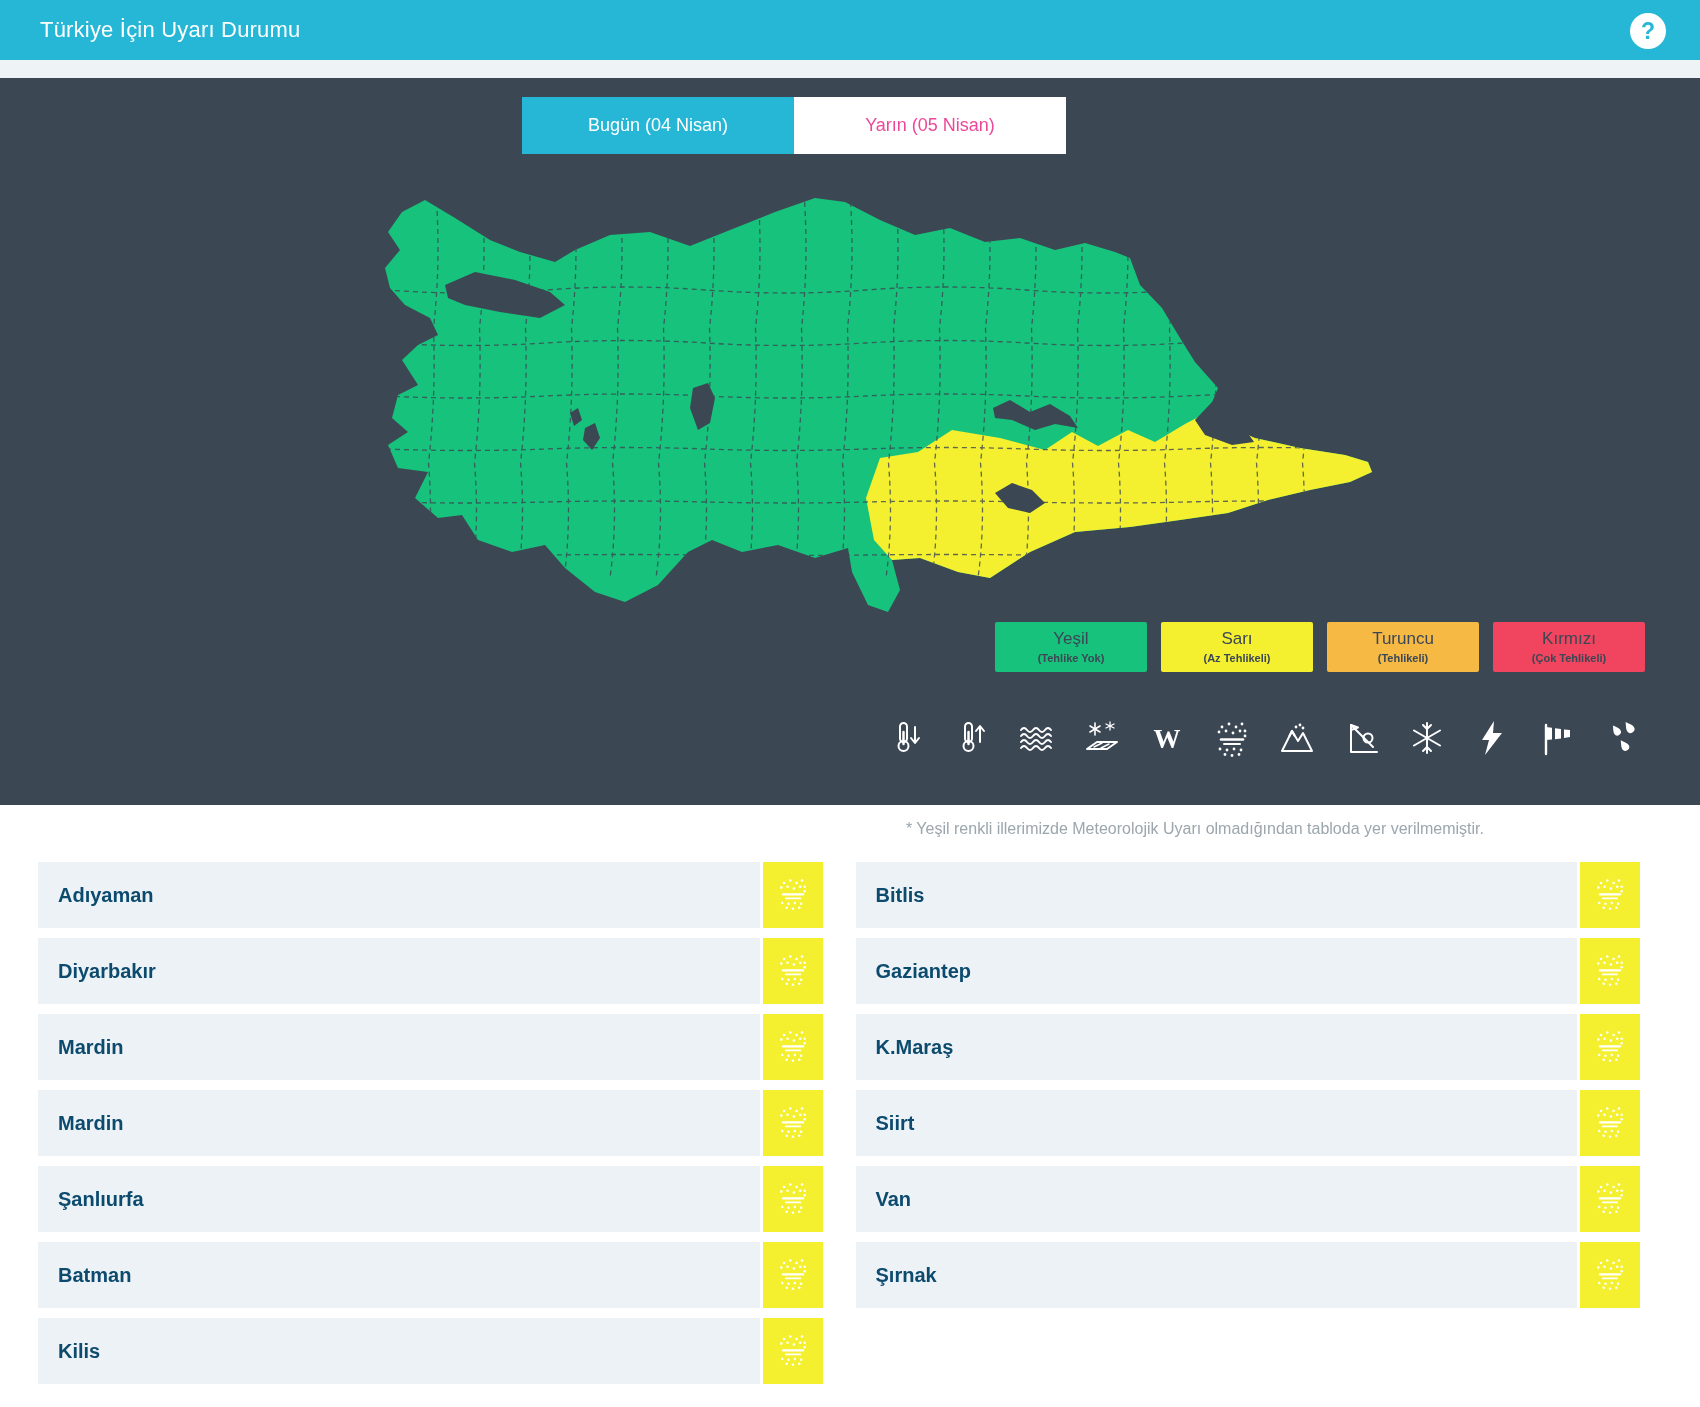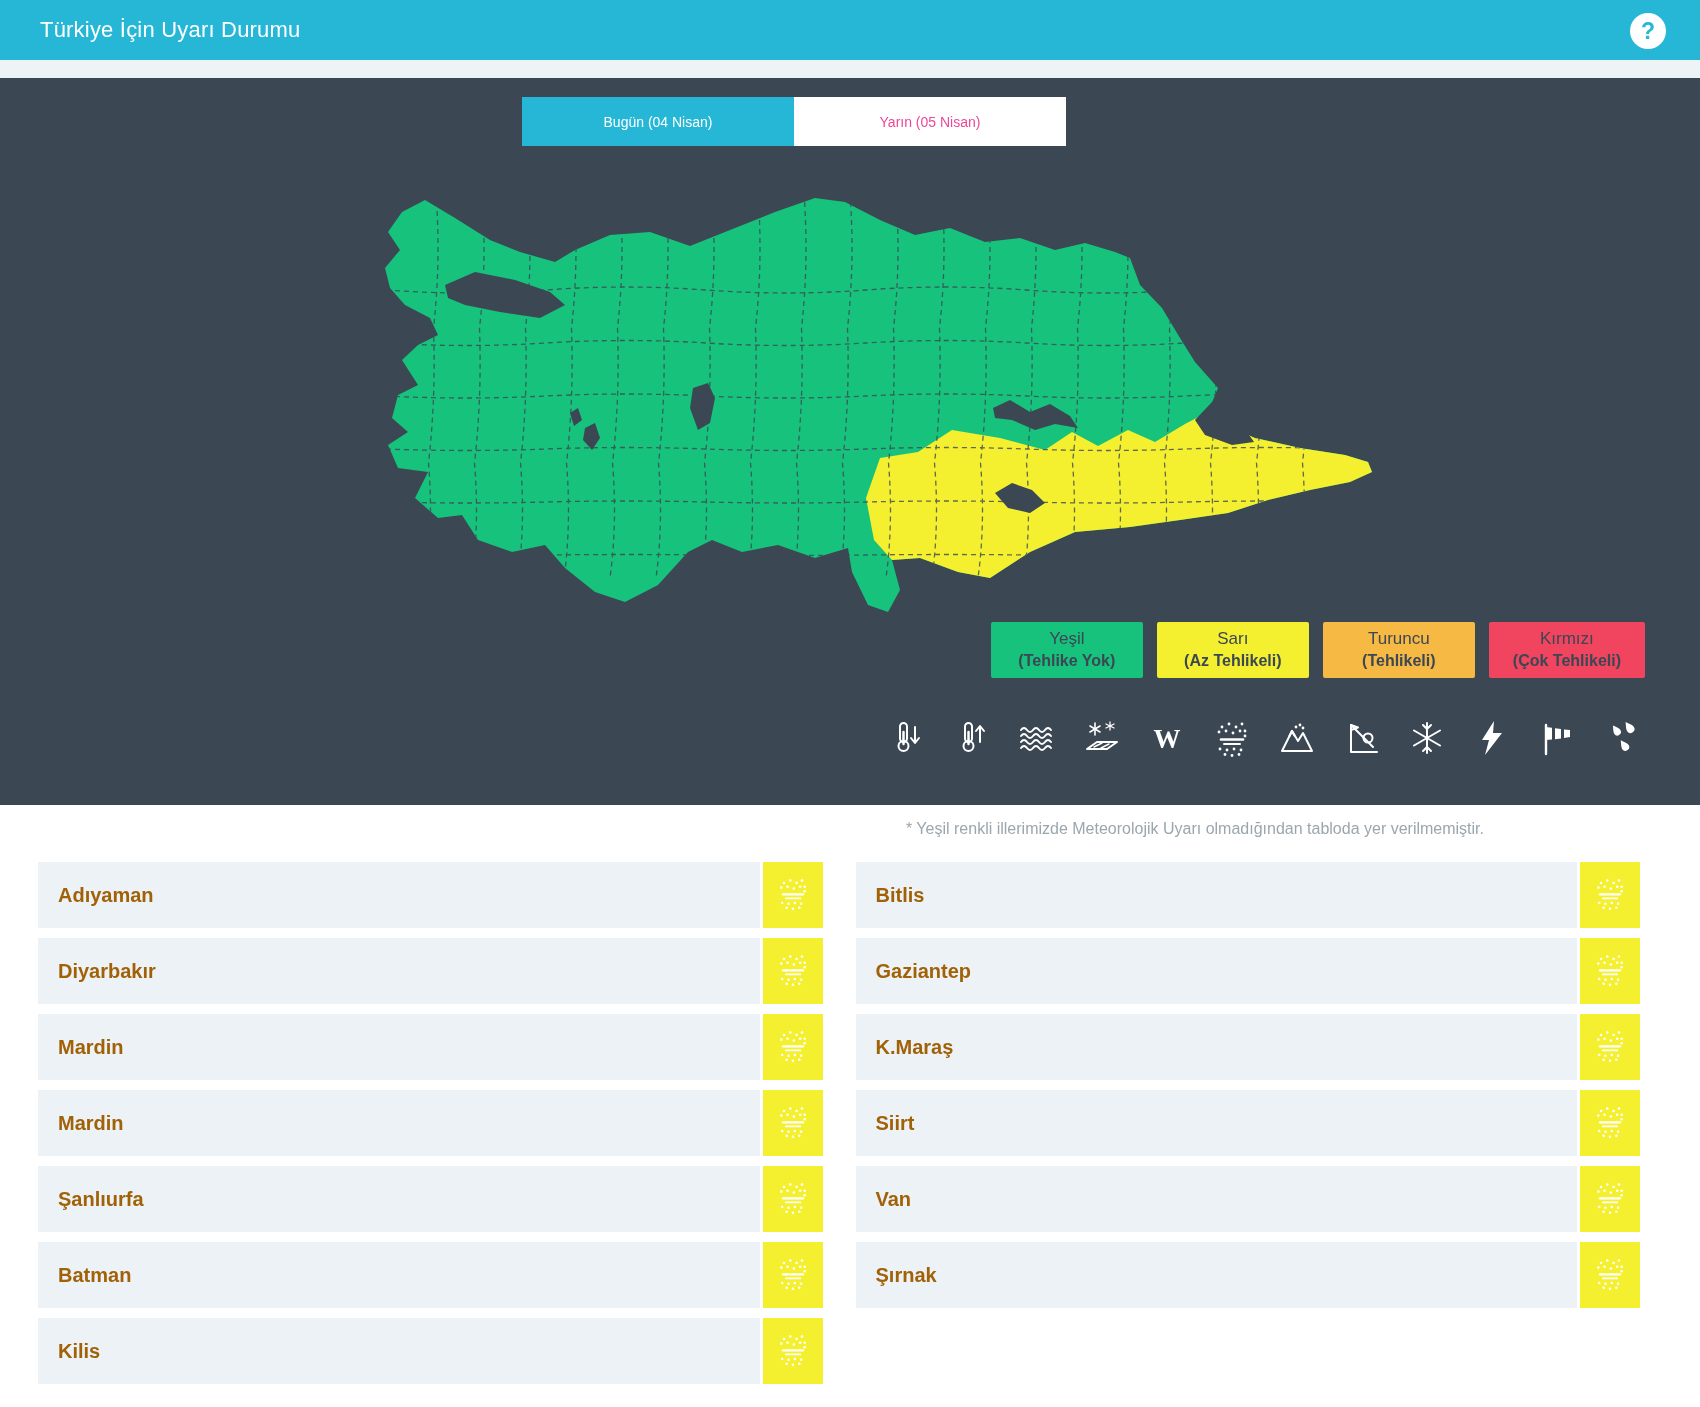--- a/index.html
+++ b/index.html
@@ -13,44 +13,44 @@
     color:#ffffff;font-size:22px;letter-spacing:.2px;}
   .help-btn{position:absolute;right:34px;top:13px;width:36px;height:36px;border-radius:50%;
     background:#ffffff;color:#26b7d7;font-size:23px;font-weight:bold;display:flex;
     align-items:center;justify-content:center;cursor:pointer;line-height:1;}
   .header-strip{height:18px;background:#eef3f6;}
   
   .panel{height:727px;background:#3c4754;position:relative;}
   .map-svg{position:absolute;left:0;top:0;width:1700px;height:727px;}
   
   .tabbar{position:absolute;left:522px;top:19px;display:flex;z-index:3;}
-  .tab{width:272px;height:49px;display:flex;align-items:center;justify-content:center;
-    font-size:14px;cursor:pointer;}
+  .tab{width:272px;height:57px;display:flex;align-items:center;justify-content:center;
+    font-size:18px;cursor:pointer;}
   .tab.active{background:#26b7d7;color:#ffffff;}
   .tab.inactive{background:#ffffff;color:#ec4899;}
   
   .legend{position:absolute;right:55px;top:544px;display:flex;gap:14px;z-index:3;}
   .legend-box{min-width:104px;padding:7px 24px 8px;border-radius:2px;text-align:center;
     color:#3b4754;}
   .legend-box .lg-label{font-size:17px;}
-  .legend-box .lg-sub{font-size:16px;font-weight:bold;margin-top:3px;}
+  .legend-box .lg-sub{font-size:11px;font-weight:bold;margin-top:3px;}
   
   .icon-row{position:absolute;right:58px;top:638px;display:flex;gap:25px;z-index:3;}
   .wicon{width:40px;height:44px;display:flex;align-items:center;justify-content:center;}
   .wicon svg{width:40px;height:44px;}
   
   .note{margin:15px 60px 0 750px;text-align:center;color:#9ba6ad;font-size:16px;}
   
   .prov-grid{margin:24px 60px 0 38px;display:grid;grid-template-columns:1fr 1fr;
     column-gap:33px;align-items:start;}
   .prov-col{display:flex;flex-direction:column;row-gap:10px;}
   .prov-row{display:flex;height:66px;cursor:pointer;}
   .prov-label-cell{flex:1;background:#ecf2f6;display:flex;align-items:center;
     padding-left:20px;margin-right:3px;}
-  .prov-name{color:#a16207;font-size:20px;font-weight:bold;}
+  .prov-name{color:#0c4a6e;font-size:20px;font-weight:bold;}
   .prov-icon-cell{width:60px;background:#f4f030;display:flex;align-items:center;
     justify-content:center;}
   .prov-icon-cell svg{width:36px;height:36px;}
 </style>
 </head>
 <body>
 
 <div class="header">
   <div class="header-title">Türkiye İçin Uyarı Durumu</div>
   <div class="help-btn">?</div>

